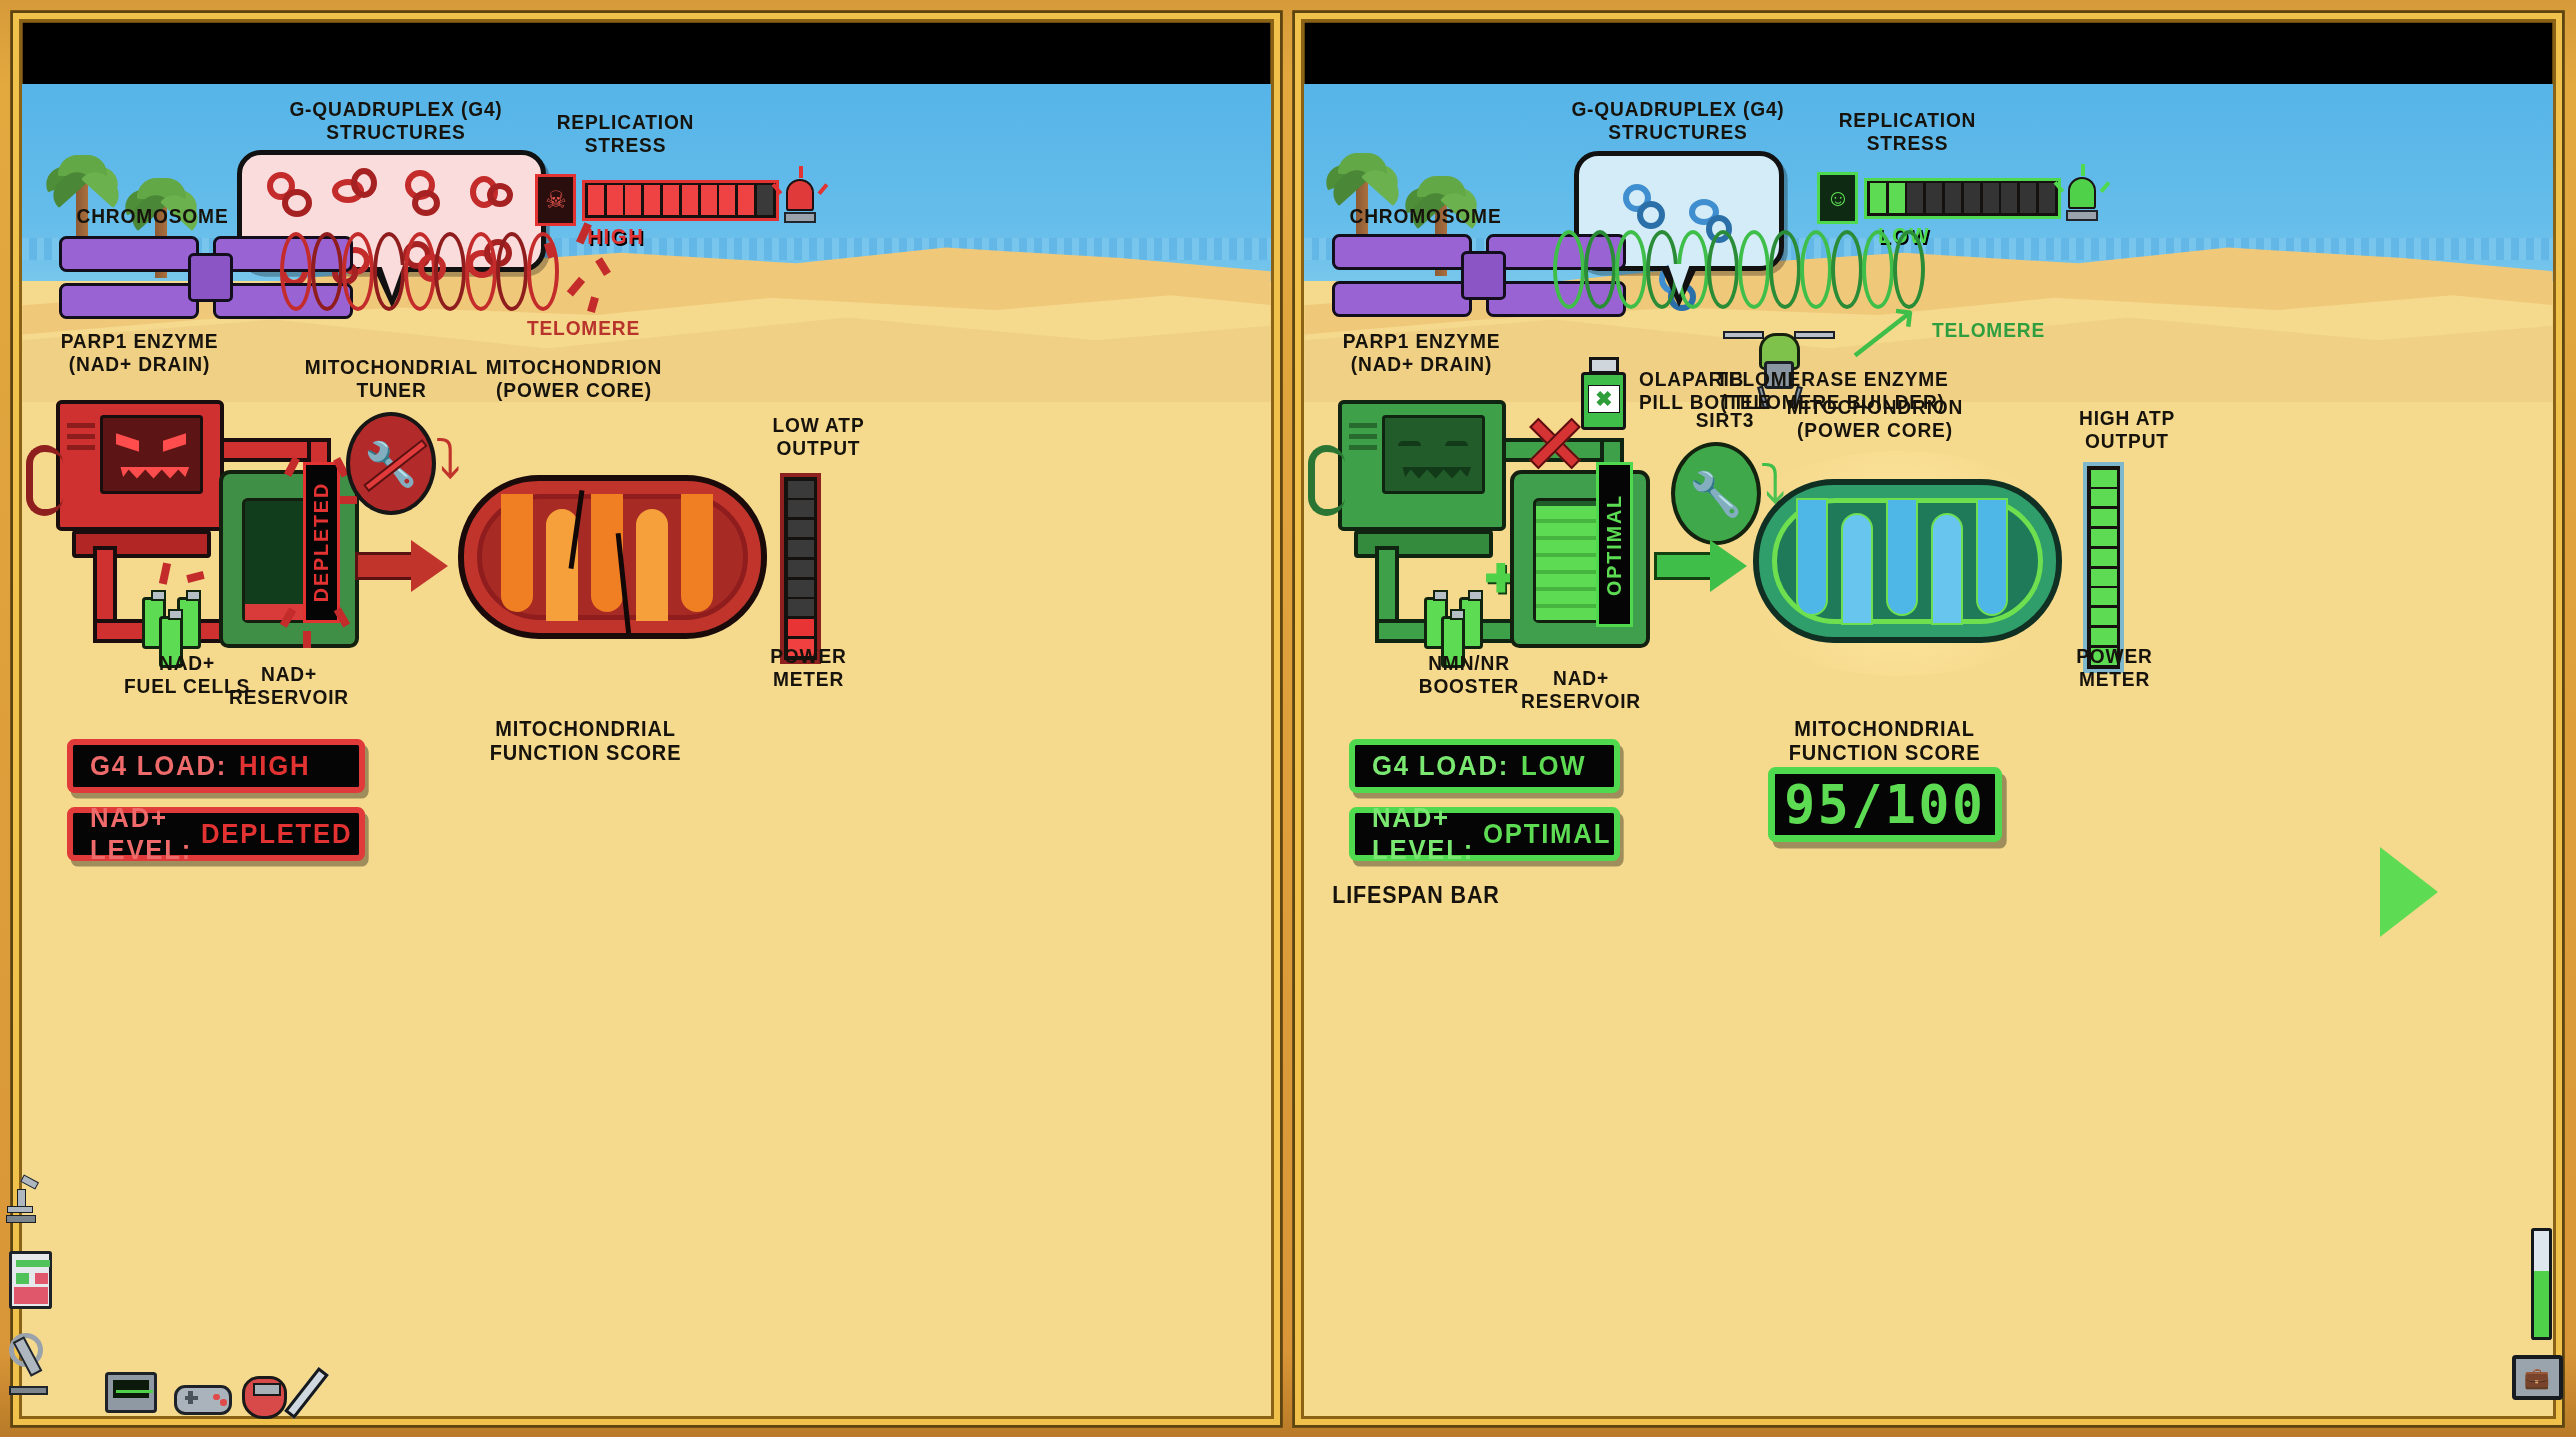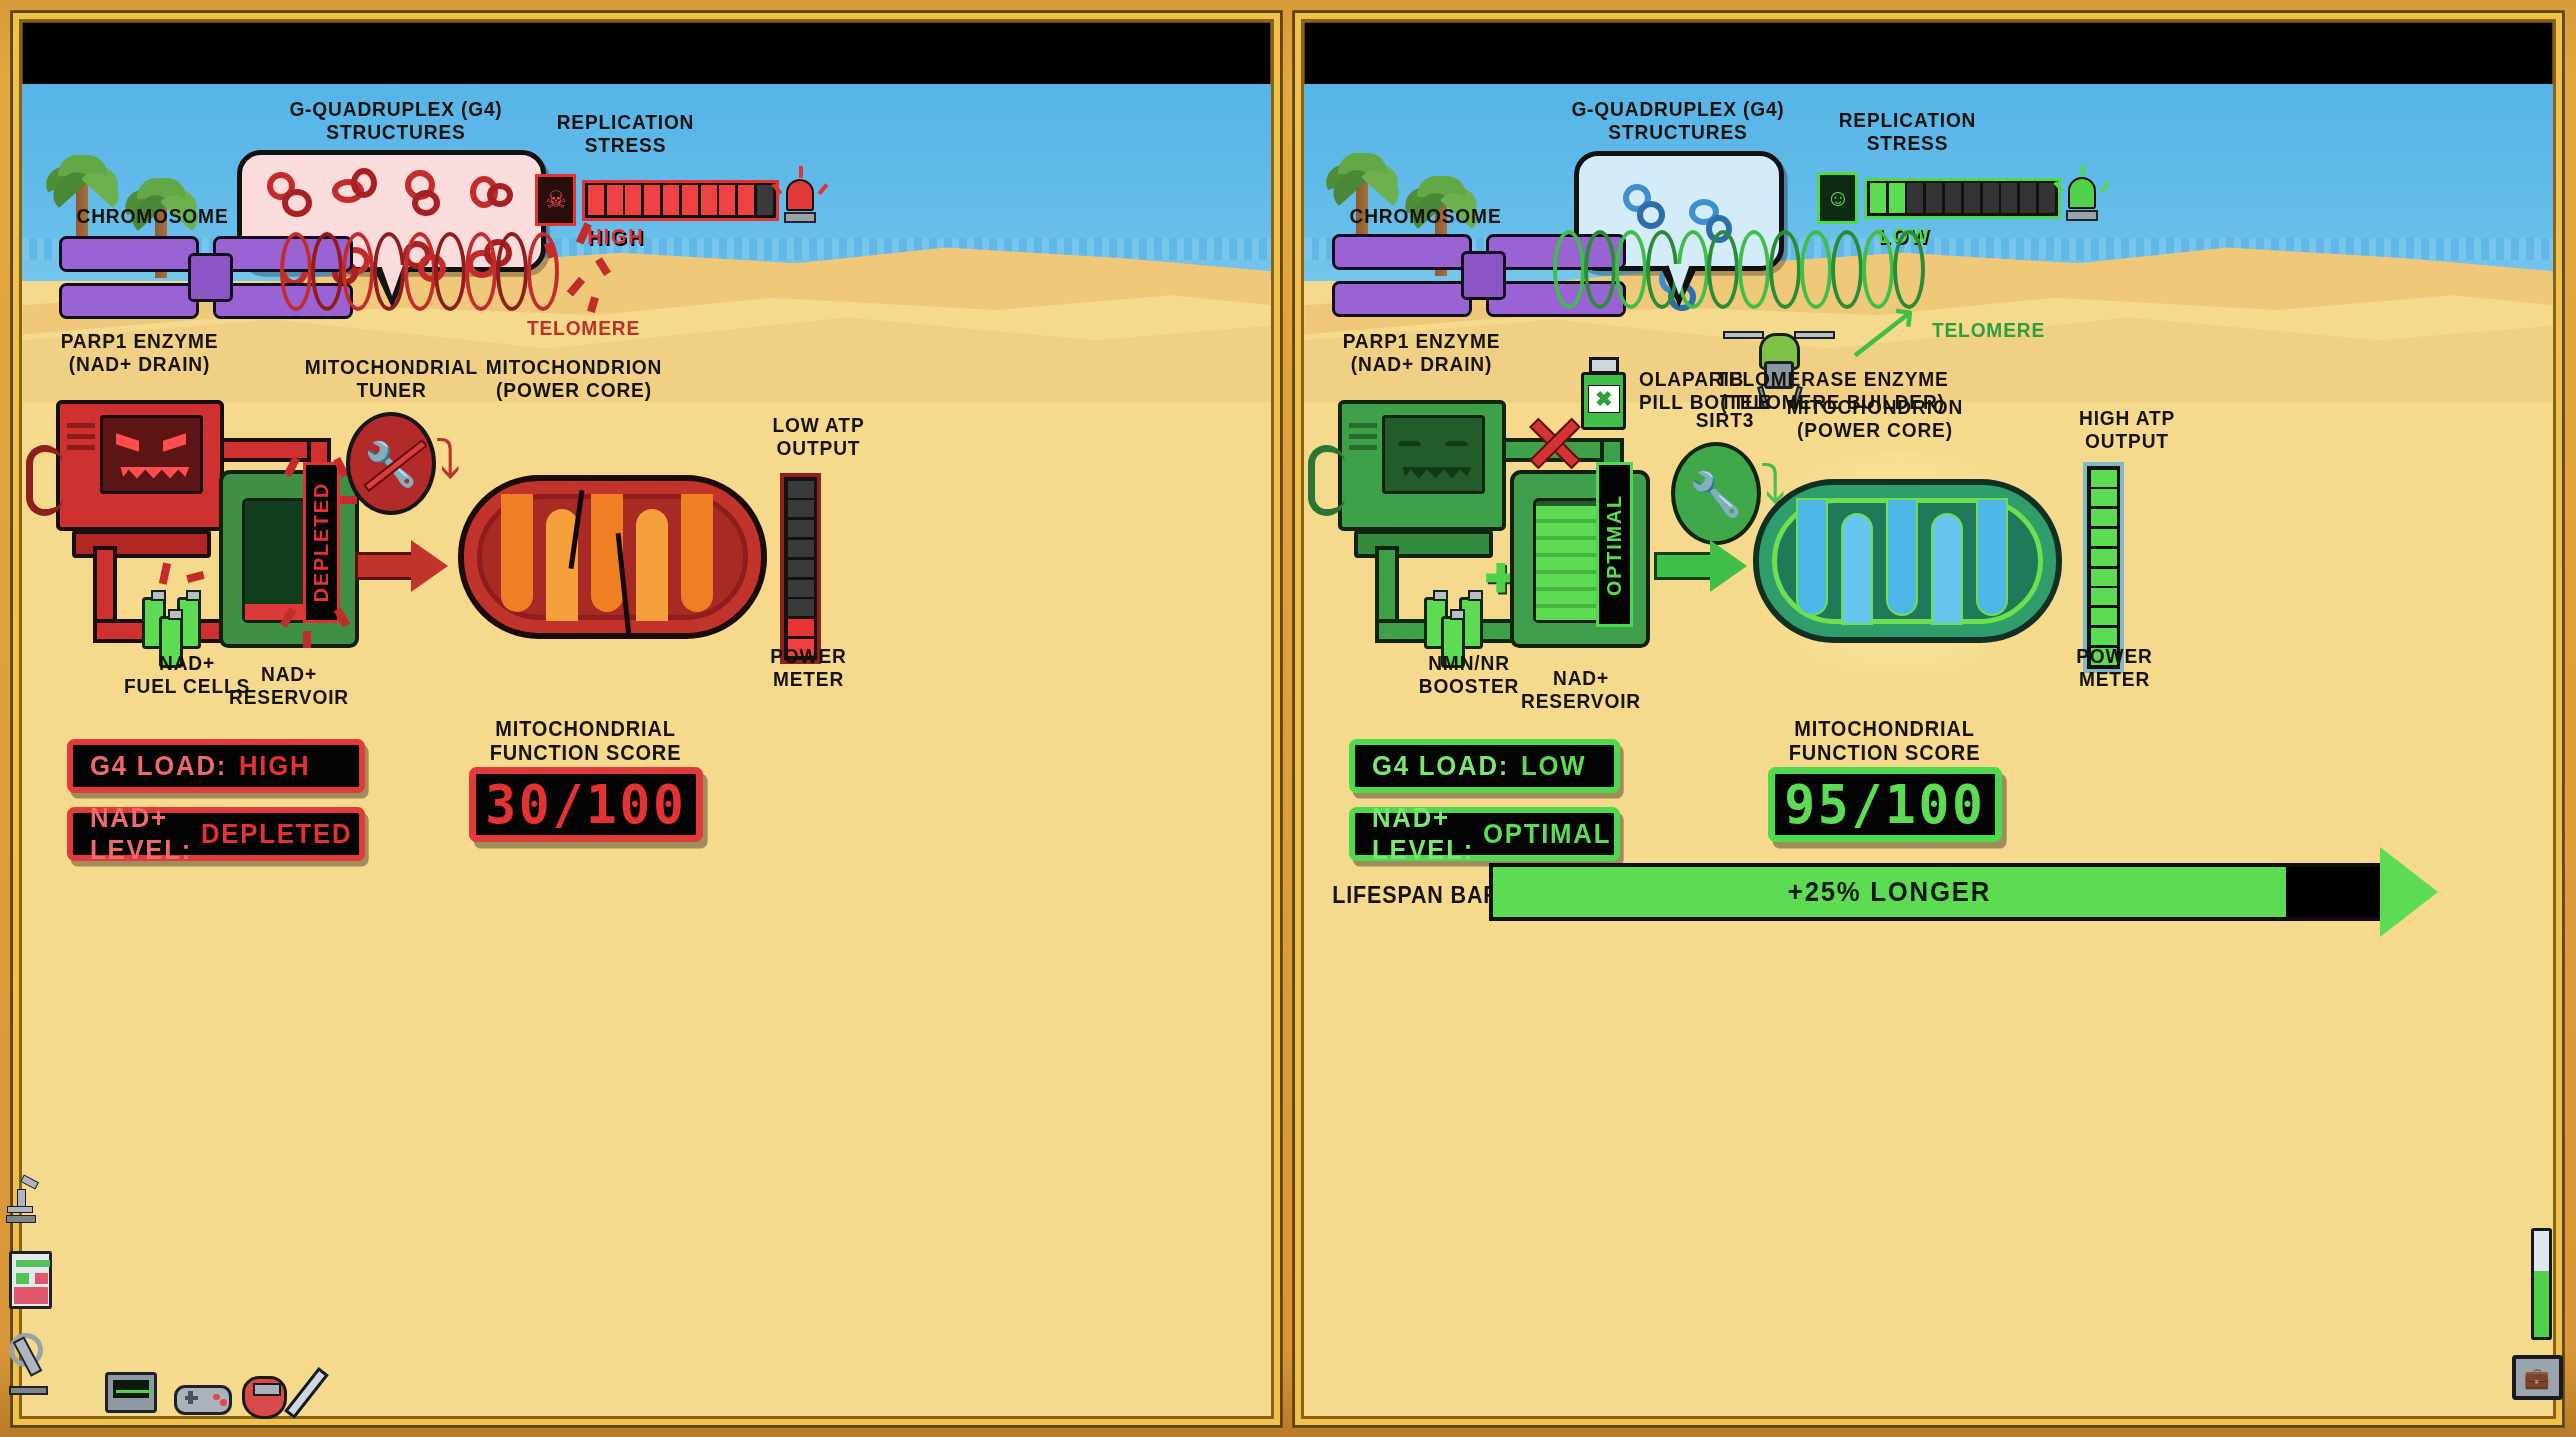--- a/index.html
+++ b/index.html
@@ -492,23 +492,20 @@
     </div>
     <div class="stat" style="left:45px;top:723px;width:298px;height:54px;border-color:#e03a3a;">
       <span style="color:#ef6a6a;">NAD+ LEVEL: </span>
       <span style="color:#e33232;">DEPLETED</span>
     </div>
 
     <div class="score-title" style="left:423px;top:633px;width:281px;">
       <span>MITOCHONDRIAL</span><br>
       <span>FUNCTION SCORE</span>
     </div>
-    <div class="score-box" style="left:447px;top:683px;width:234px;height:75px;border-color:#e03a3a;">
-      <span style="color:#e33232;">30/100</span>
-    </div>
   </div>
 </div>
 
 <div class="panel right">
   <div class="panel-frame"></div>
 
 
   <div class="scene">
     <div class="sky"></div>
     <div class="dune"></div>
@@ -758,25 +755,20 @@
 
     <div class="score-title" style="left:440px;top:633px;width:281px;">
       <span>MITOCHONDRIAL</span><br>
       <span>FUNCTION SCORE</span>
     </div>
     <div class="score-box" style="left:464px;top:683px;width:234px;height:75px;border-color:#4fd94f;">
       <span style="color:#5ddc53;">95/100</span>
     </div>
 
     <div class="life-label" style="left:20.6px;top:798px;">LIFESPAN BAR</div>
-    <div class="life-bar" style="left:185px;top:779px;width:899px;height:58px;">
-      <div class="life-fill" style="width:89%;">
-        <span>+25% LONGER</span>
-      </div>
-    </div>
     <div class="life-arrow" style="left:1076px;top:763px;border-left:58px solid #5ddc53;"></div>
   </div>
 </div>
 
 <div class="prop" style="left:3.7px;top:1178px;">
   <div class="microicon" style="width:39px;height:49px">
     <i style="left:17px;top:0;width:17px;height:8.4px;transform:rotate(28deg)"></i>
     <i style="left:13px;top:11.2px;width:9.4px;height:20.6px"></i>
     <i style="left:3.7px;top:28px;width:26px;height:6.6px"></i>
     <i style="left:1.9px;top:37px;width:30px;height:7.5px;background:#7c848c"></i>

